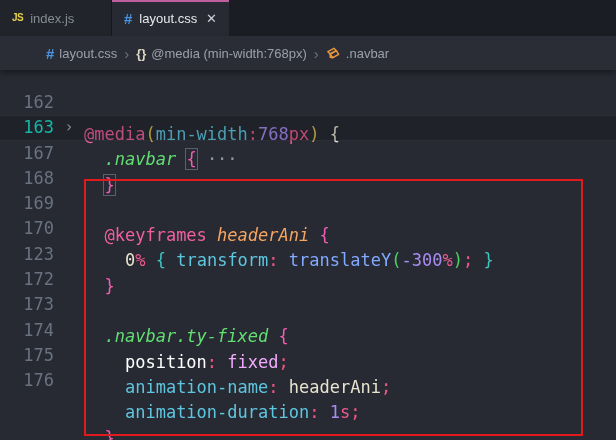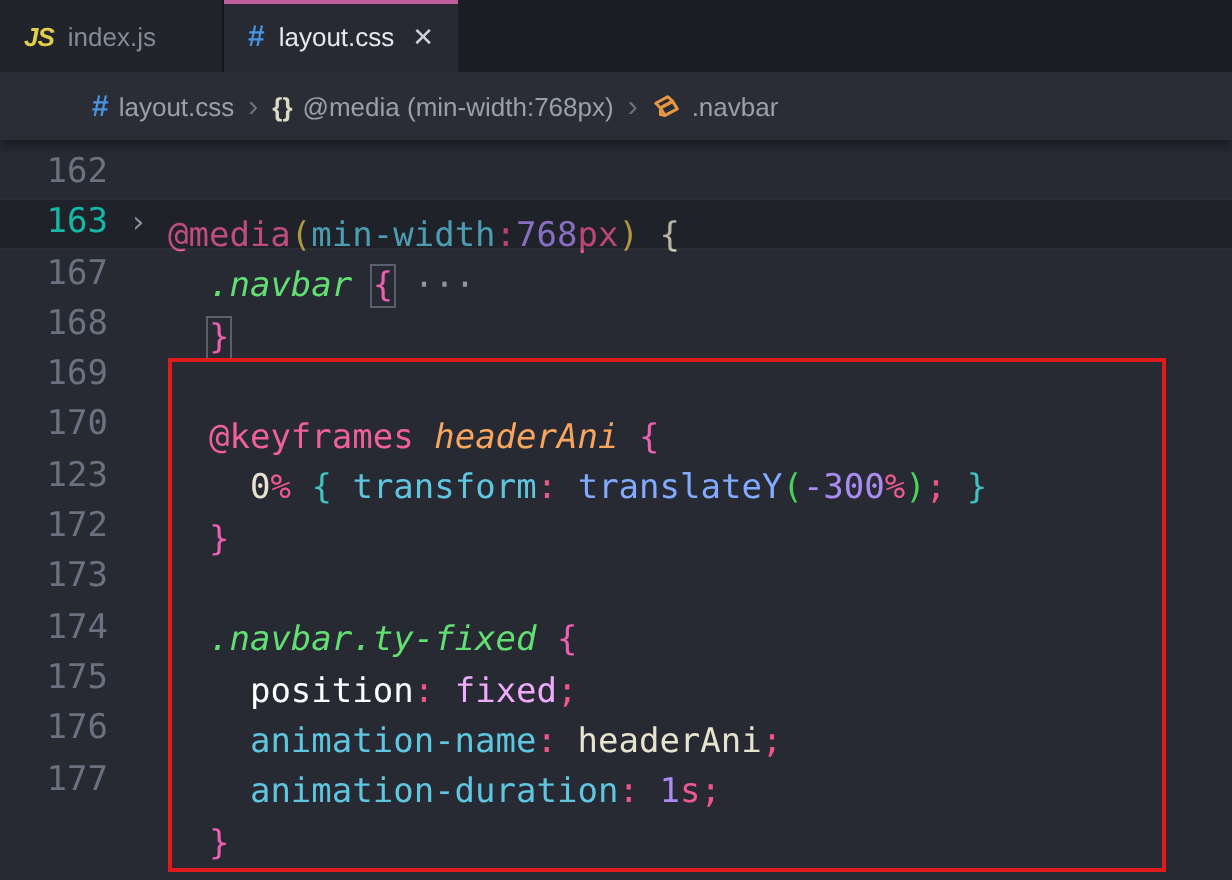--- a/index.html
+++ b/index.html
@@ -8,35 +8,35 @@
   .window { position: relative; width: 616px; height: 440px; }
 
   
   .tabbar { display: flex; height: 36px; background: #1a1d23; }
   .tab { display: flex; align-items: center; gap: 7px; padding: 0 12px;
          font-size: 13px; color: #858b95; position: relative; cursor: pointer; }
   .tab.inactive { background: #21242b; border-right: 1px solid #15171c; width: 112px; }
   .tab.active { background: #272a33; width: 117px; color: #e6e8ec;
                 box-shadow: inset 0 2px 0 0 var(--tab-accent, #c05f9e); }
   .fi { font-weight: bold; font-size: 13px; line-height: 1; }
-  .fi.js { color: #e3cf4b; font-size: 13px; letter-spacing: -0.5px; font-style: italic; }
+  .fi.js { color: #e3cf4b; font-size: 10px; letter-spacing: -0.5px; }
   .fi.css { color: #4793e0; font-size: 15px; }
   .close { margin-left: auto; color: #ccd0d8; font-size: 13px; cursor: pointer; }
 
   
   .breadcrumb { display: flex; align-items: center; height: 34px; background: #2a2d36;
                 padding-left: 46px; gap: 7px; font-size: 13px; color: #9aa0ab;
                 position: relative; z-index: 3; box-shadow: 0 3px 5px rgba(0,0,0,0.35); }
   .bc-sep { color: #6b7280; font-size: 15px; line-height: 1; }
   .bc-seg { display: flex; align-items: center; gap: 5px; cursor: pointer; }
   .bc-braces { color: #ddd8c4; font-weight: bold; font-size: 13px; }
   .rule-icon { display: inline-block; width: 15px; height: 15px; }
 
   
-  .editor { position: relative; padding-top: 4px;
+  .editor { position: relative; padding-top: 20px;
             font-family: "DejaVu Sans Mono", monospace; font-size: 17px; }
   .row { display: flex; height: 25.3px; line-height: 25.3px; position: relative; }
   .row.current { background: rgba(8,10,14,0.22);
                  box-shadow: inset 0 1px 0 rgba(255,255,255,0.06), inset 0 -1px 0 rgba(255,255,255,0.06); }
   .gutter { flex: none; width: 84px; display: flex; }
   .lnum { width: 54px; text-align: right; color: #6a7180; }
   .row.current .lnum { color: #14b8a6; }
   .fold { width: 30px; text-align: center; color: #8a909b; font-size: 15px; }
   .code { position: relative; flex: 1; white-space: pre; color: #d8dce4; margin-top: 32px; }
   .ib { position: absolute; top: 0; bottom: 0; width: 2ch; }
@@ -170,21 +170,20 @@
         </div>
         <div class="row">
           <div class="gutter">
             <span class="lnum">176</span>
             <span class="fold"></span>
           </div>
           <div class="code"><span class="ib l1"></span><span class="ib l2"></span><span class="tok">    </span><span class="tok" style="color: rgb(95, 198, 224);">animation-duration</span><span class="tok" style="color: rgb(239, 85, 134);">:</span><span class="tok"> </span><span class="tok" style="color: rgb(169, 139, 242);">1</span><span class="tok" style="color: rgb(240, 89, 143);">s</span><span class="tok" style="color: rgb(239, 85, 134);">;</span></div>
         </div>
         <div class="row">
           <div class="gutter">
-            <span class="lnum">177</span>
             <span class="fold"></span>
           </div>
           <div class="code"><span class="ib l1"></span><span class="tok">  </span><span class="tok" style="color: rgb(237, 95, 177);">}</span></div>
         </div>
       </div>
     <div class="red-box"></div>
   </div>
 
 </div>
 

